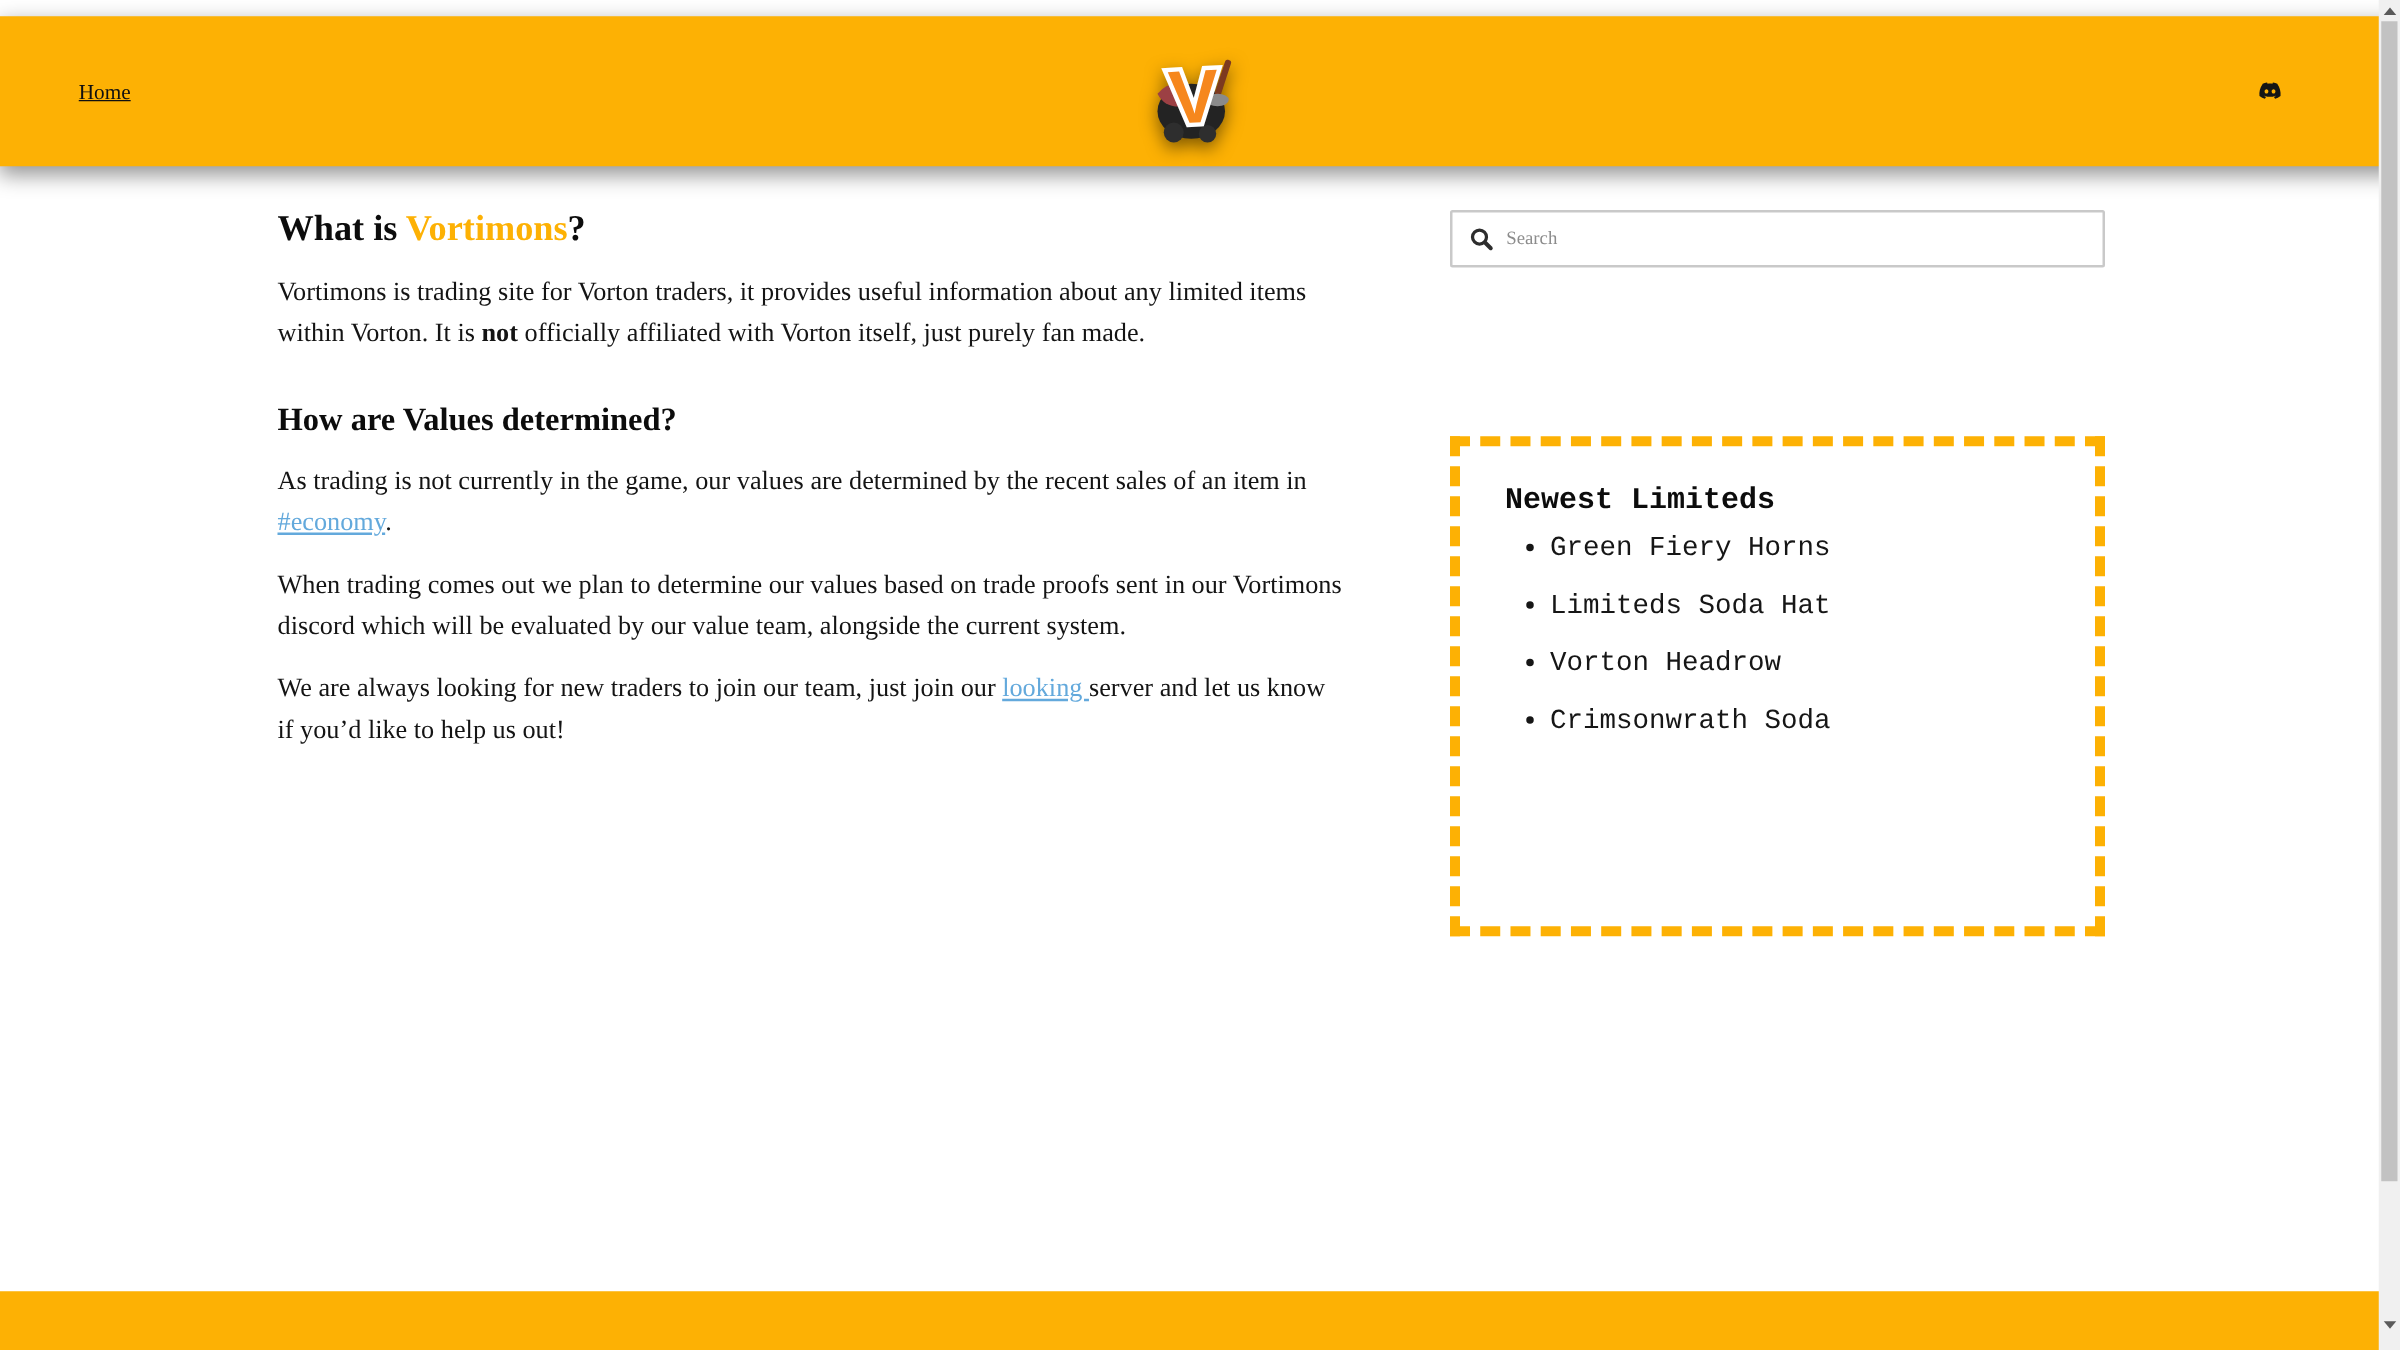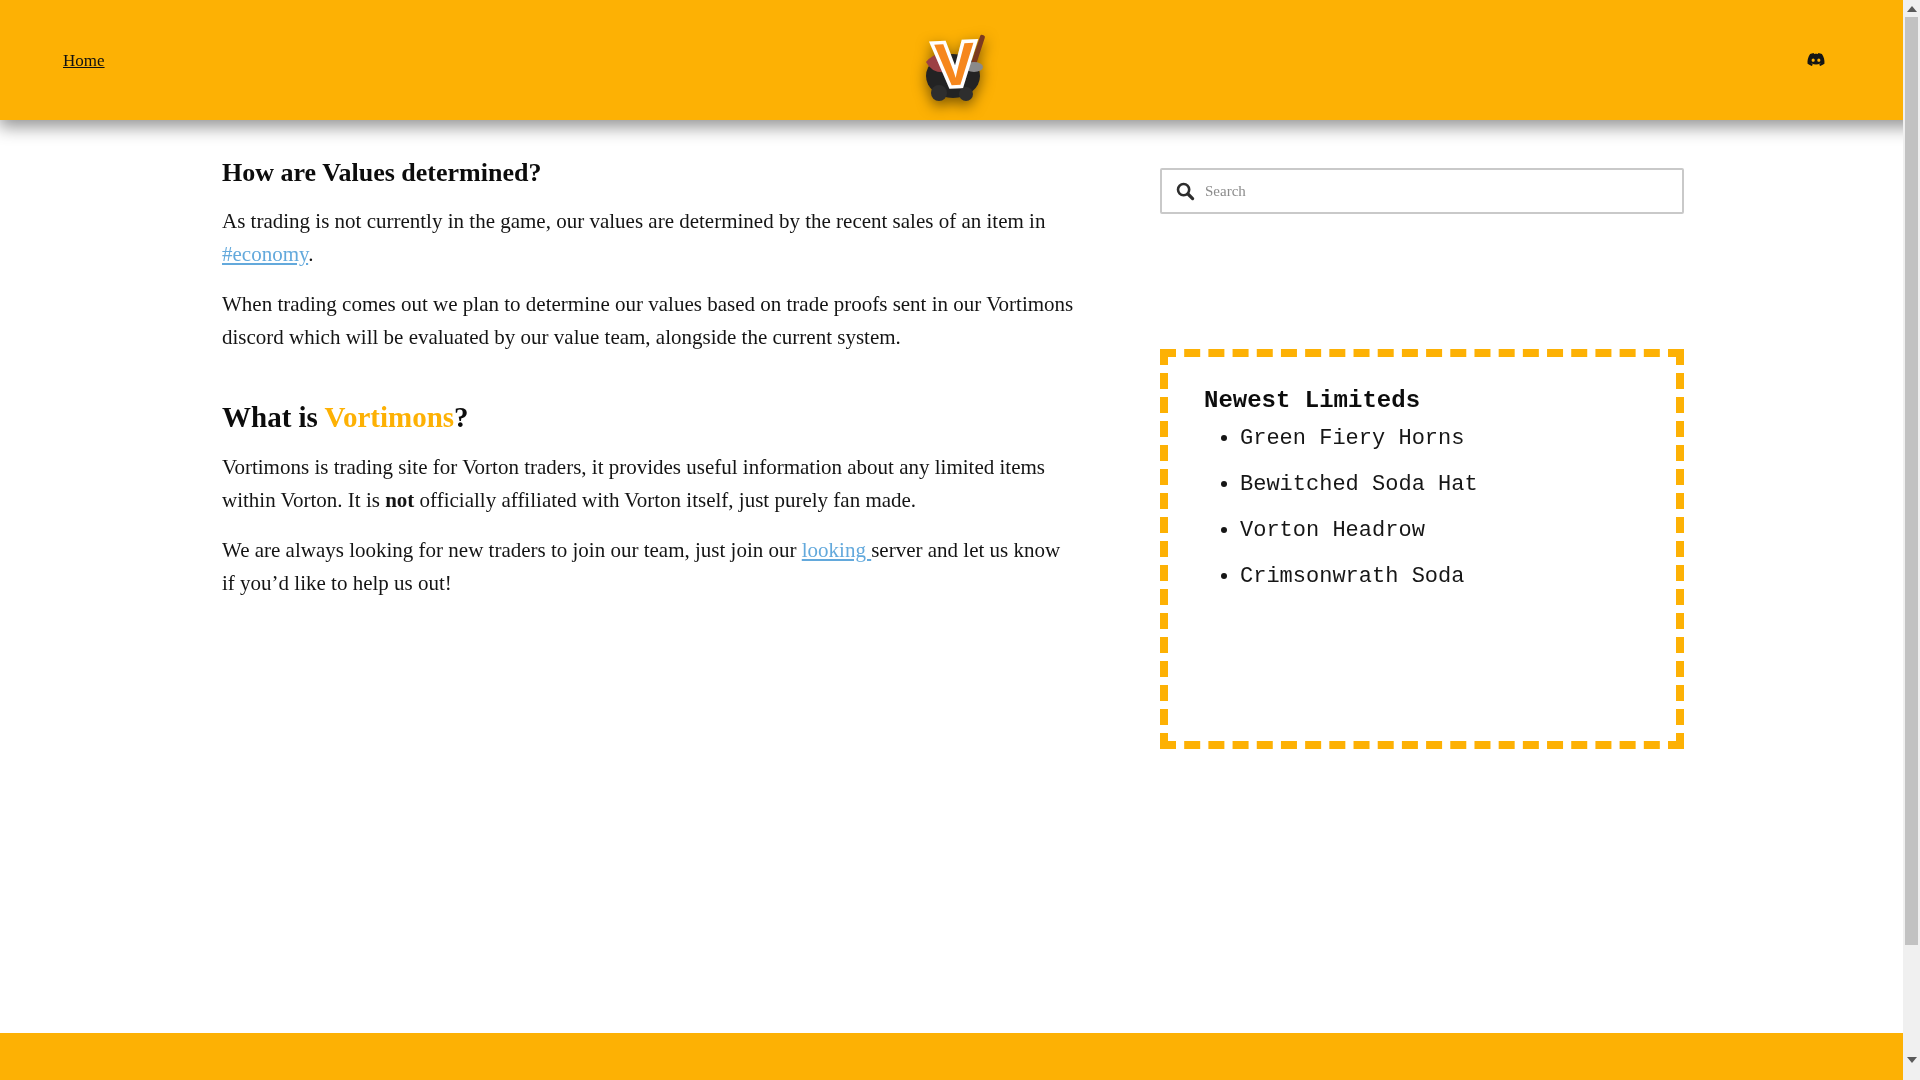--- a/index.html
+++ b/index.html
@@ -6,21 +6,21 @@
   html, body {
     width: 1920px; height: 1080px;
     overflow: hidden;
     background: #ffffff;
     font-family: "Liberation Serif", "DejaVu Serif", serif;
     position: relative;
   }
 
   
   .header {
-    position: absolute; left: 0; top: 0;
+    position: absolute; left: 0; top: 13px;
     width: 100%; height: 120px;
     background: #FDB104;
     box-shadow: 0 6px 16px 1px rgba(0,0,0,0.42);
     z-index: 10;
   }
   .home-link {
     position: absolute; left: 63px; top: 51px;
     font-size: 17px; color: #101010;
     text-decoration: underline;
     cursor: pointer;
@@ -144,46 +144,46 @@
 
   <div class="discord-btn">
     <svg width="22" height="17" viewBox="0 0 24 24">
       <path fill="#151515" d="M20.317 4.3698a19.7913 19.7913 0 00-4.8851-1.5152.0741.0741 0 00-.0785.0371c-.211.3753-.4447.8648-.6083 1.2495-1.8447-.2762-3.68-.2762-5.4868 0-.1636-.3933-.4058-.8742-.6177-1.2495a.077.077 0 00-.0785-.037 19.7363 19.7363 0 00-4.8852 1.515.0699.0699 0 00-.0321.0277C.5334 9.0458-.319 13.5799.0992 18.0578a.0824.0824 0 00.0312.0561c2.0528 1.5076 4.0413 2.4228 5.9929 3.0294a.0777.0777 0 00.0842-.0276c.4616-.6304.8731-1.2952 1.226-1.9942a.076.076 0 00-.0416-.1057c-.6528-.2476-1.2743-.5495-1.8722-.8923a.077.077 0 01-.0076-.1277c.1258-.0943.2517-.1923.3718-.2914a.0743.0743 0 01.0776-.0105c3.9278 1.7933 8.18 1.7933 12.0614 0a.0739.0739 0 01.0785.0095c.1202.099.246.1981.3728.2924a.077.077 0 01-.0066.1276 12.2986 12.2986 0 01-1.873.8914.0766.0766 0 00-.0407.1067c.3604.698.7719 1.3628 1.225 1.9932a.076.076 0 00.0842.0286c1.961-.6067 3.9495-1.5219 6.0023-3.0294a.077.077 0 00.0313-.0552c.5004-5.177-.8382-9.6739-3.5485-13.6604a.061.061 0 00-.0312-.0286zM8.02 15.3312c-1.1825 0-2.1569-1.0857-2.1569-2.419 0-1.3332.9555-2.4189 2.157-2.4189 1.2108 0 2.1757 1.0952 2.1568 2.419 0 1.3332-.9555 2.4189-2.1569 2.4189zm7.9748 0c-1.1825 0-2.1569-1.0857-2.1569-2.419 0-1.3332.9554-2.4189 2.1569-2.4189 1.2108 0 2.1757 1.0952 2.1568 2.419 0 1.3332-.946 2.4189-2.1568 2.4189z"></path>
     </svg>
   </div>
 </div>
 
 <div class="content-sections">
     <section>
+      <h2 class="heading-lg"><span>What is </span><span class="accent">Vortimons</span><span>?</span></h2>
+      <p><span>Vortimons is trading site for Vorton traders, it provides useful information about any limited items within Vorton. It is </span><strong>not</strong><span> officially affiliated with Vorton itself, just purely fan made.</span></p>
+    </section>
+    <section>
       <h2 class="heading-md"><span>How are Values determined?</span></h2>
       <p><span>As trading is not currently in the game, our values are determined by the recent sales of an item in </span><a class="text-link" href="#">#economy</a><span>.</span></p>
       <p><span>When trading comes out we plan to determine our values based on trade proofs sent in our Vortimons discord which will be evaluated by our value team, alongside the current system.</span></p>
-    </section>
-    <section>
-      <h2 class="heading-lg"><span>What is </span><span class="accent">Vortimons</span><span>?</span></h2>
-      <p><span>Vortimons is trading site for Vorton traders, it provides useful information about any limited items within Vorton. It is </span><strong>not</strong><span> officially affiliated with Vorton itself, just purely fan made.</span></p>
     </section>
     <section>
       <p><span>We are always looking for new traders to join our team, just join our </span><a class="text-link" href="#">looking </a><span>server and let us know if you’d like to help us out!</span></p>
     </section>
   </div>
 
 <div class="search-box">
   <svg width="20" height="20" viewBox="0 0 20 20">
     <circle cx="8.6" cy="8.6" r="5.6" fill="none" stroke="#2d2d2d" stroke-width="2.6"></circle>
     <line x1="13" y1="13" x2="17.6" y2="17.6" stroke="#2d2d2d" stroke-width="3.2" stroke-linecap="round"></line>
   </svg>
   <input type="text" placeholder="Search" style="">
 </div>
 
 <div class="limiteds-box">
   <div class="limiteds-title">Newest Limiteds</div>
   <ul class="limiteds-list">
       <li>Green Fiery Horns</li>
-      <li>Bewitched Soda Hat</li>
+      <li>Limiteds Soda Hat</li>
       <li>Vorton Headrow</li>
       <li>Crimsonwrath Soda</li>
     </ul>
 </div>
 
 <div class="footer"></div>
 
 <div class="scrollbar">
   <div class="scroll-arrow-up"></div>
   <div class="scroll-thumb"></div>

